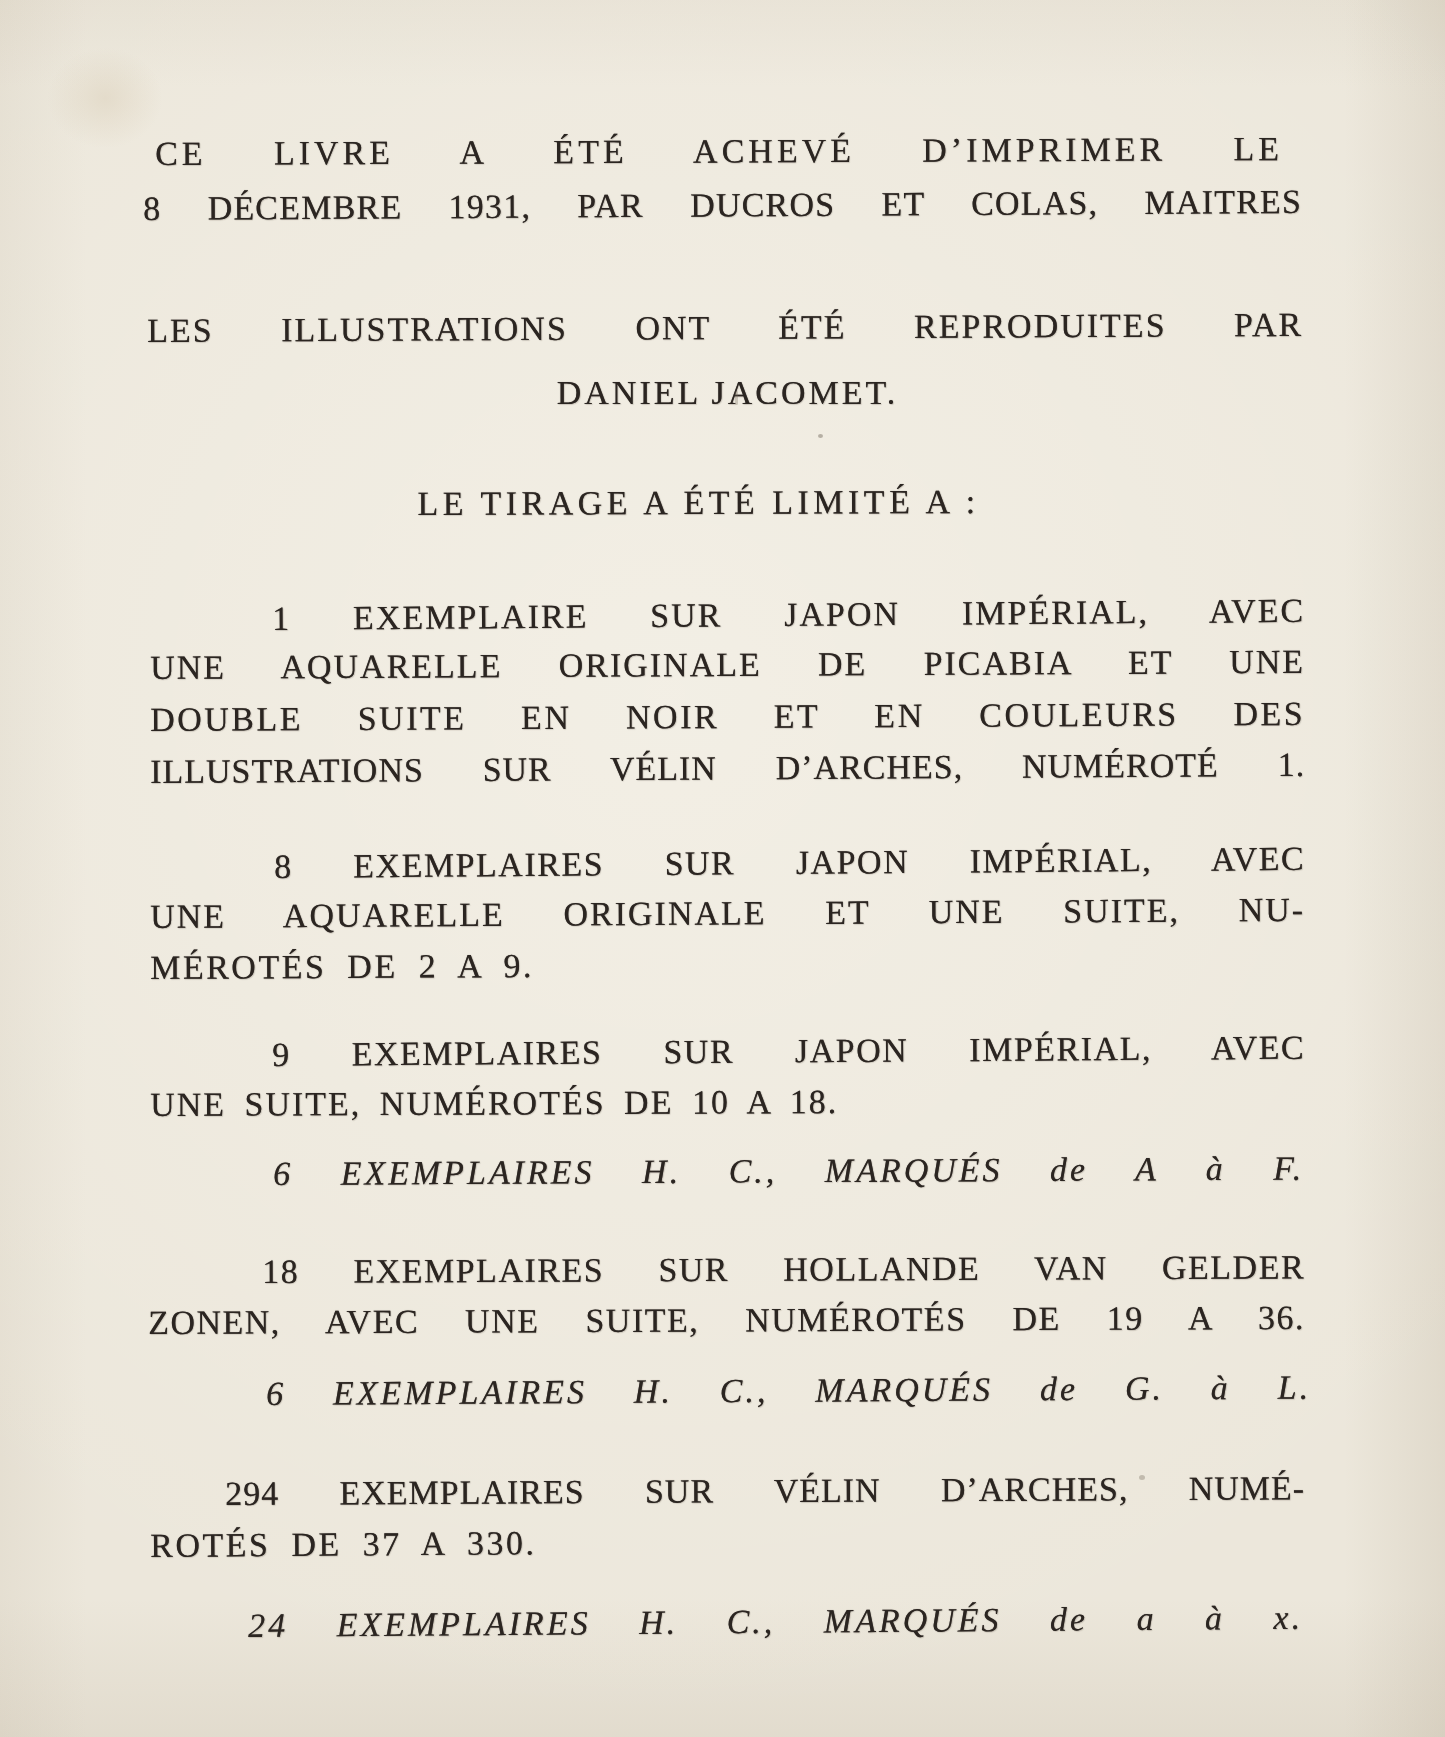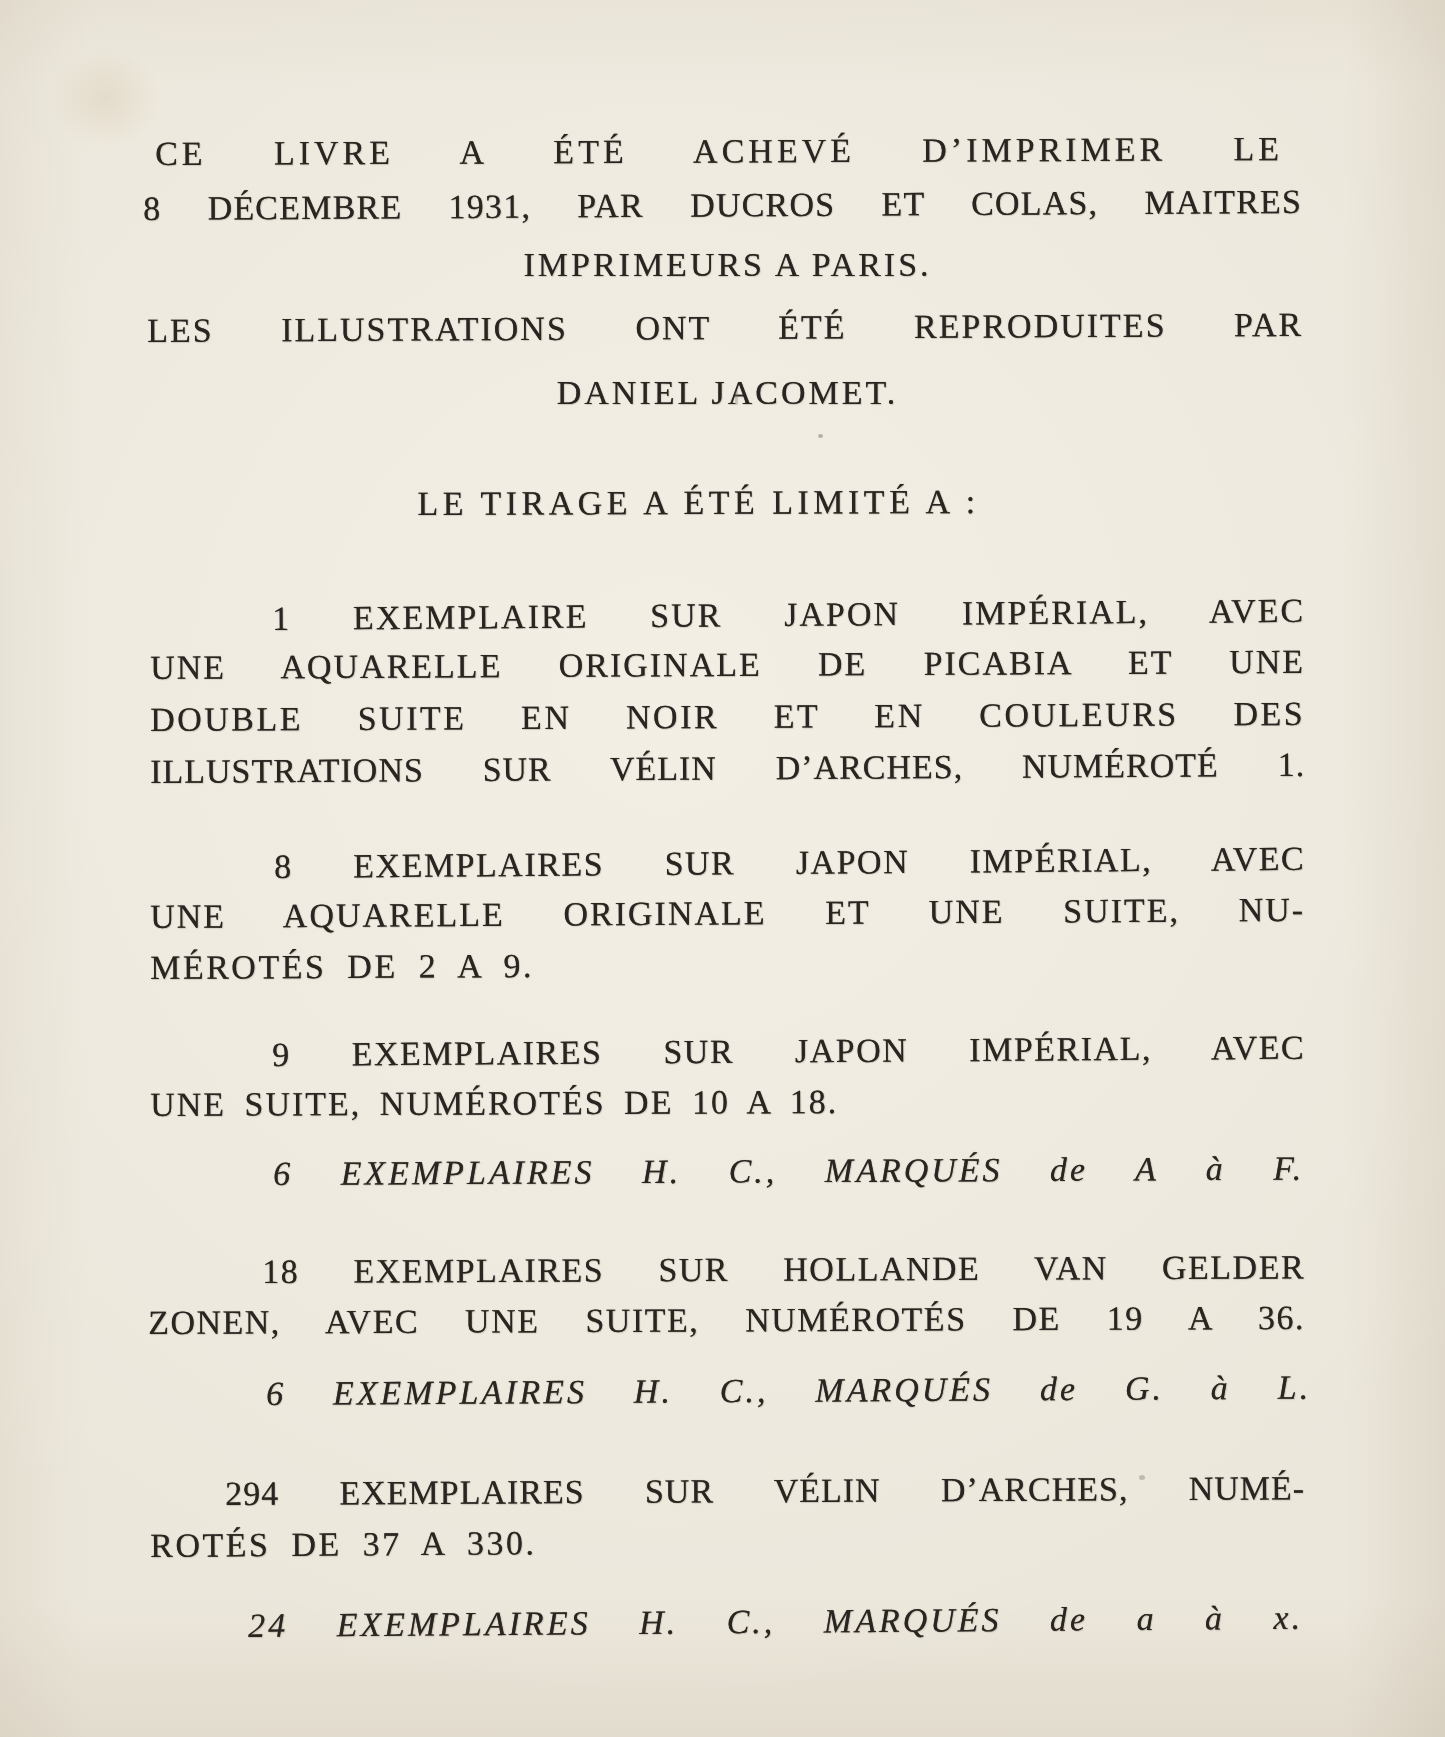--- a/index.html
+++ b/index.html
@@ -77,21 +77,20 @@
 </style>
 </head>
 <body>
 
 <div id="paper">
 
   <div class="blotch"></div>
 
   <div class="line p0 justify">CE LIVRE A ÉTÉ ACHEVÉ D’IMPRIMER LE</div>
   <div class="line p1 justify">8 DÉCEMBRE 1931, PAR DUCROS ET COLAS, MAITRES</div>
-  <div class="line p2 center">IMPRIMEURS A PARIS.</div>
 
   <div class="line p3 justify">LES ILLUSTRATIONS ONT ÉTÉ REPRODUITES PAR</div>
   <div class="line p4 center">DANIEL JACOMET.</div>
 
   <div class="line p5 center">LE TIRAGE A ÉTÉ LIMITÉ A :</div>
 
   <div class="line p6 justify">1 EXEMPLAIRE SUR JAPON IMPÉRIAL, AVEC</div>
   <div class="line p7 justify">UNE AQUARELLE ORIGINALE DE PICABIA ET UNE</div>
   <div class="line p8 justify">DOUBLE SUITE EN NOIR ET EN COULEURS DES</div>
   <div class="line p9 justify">ILLUSTRATIONS SUR VÉLIN D’ARCHES, NUMÉROTÉ 1.</div>

